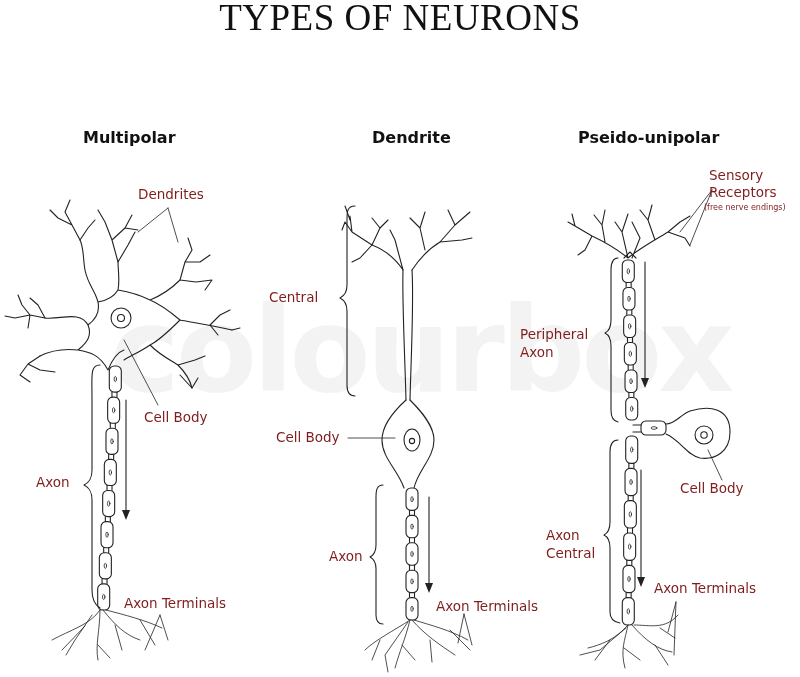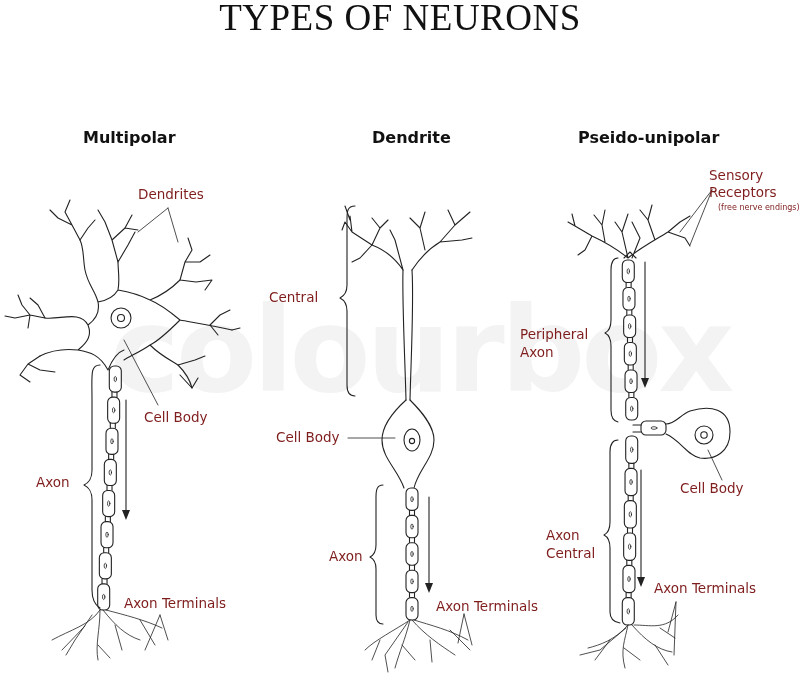--- a/index.html
+++ b/index.html
@@ -268,19 +268,19 @@
 <div class="lbl" style="left:36px; top:474px;">Axon</div>
 <div class="lbl" style="left:124px; top:595px;">Axon Terminals</div>
 
 <div class="lbl" style="left:269px; top:289px;">Central</div>
 <div class="lbl" style="left:276px; top:429px;">Cell Body</div>
 <div class="lbl" style="left:329px; top:548px;">Axon</div>
 <div class="lbl" style="left:436px; top:598px;">Axon Terminals</div>
 
 <div class="lbl" style="left:709px; top:167px;">Sensory</div>
 <div class="lbl" style="left:709px; top:184px;">Receptors</div>
-<div class="lbl small" style="left:704px; top:203px;padding-left:14px;">(free nerve endings)</div>
+<div class="lbl small" style="left:704px; top:203px;">(free nerve endings)</div>
 <div class="lbl" style="left:520px; top:326px;">Peripheral</div>
 <div class="lbl" style="left:520px; top:344px;">Axon</div>
 <div class="lbl" style="left:680px; top:480px;">Cell Body</div>
 <div class="lbl" style="left:546px; top:509px;margin-top:36px;">Central</div>
 <div class="lbl" style="left:546px; top:527px;">Axon</div>
 <div class="lbl" style="left:654px; top:580px;">Axon Terminals</div>
 
 </body></html>

